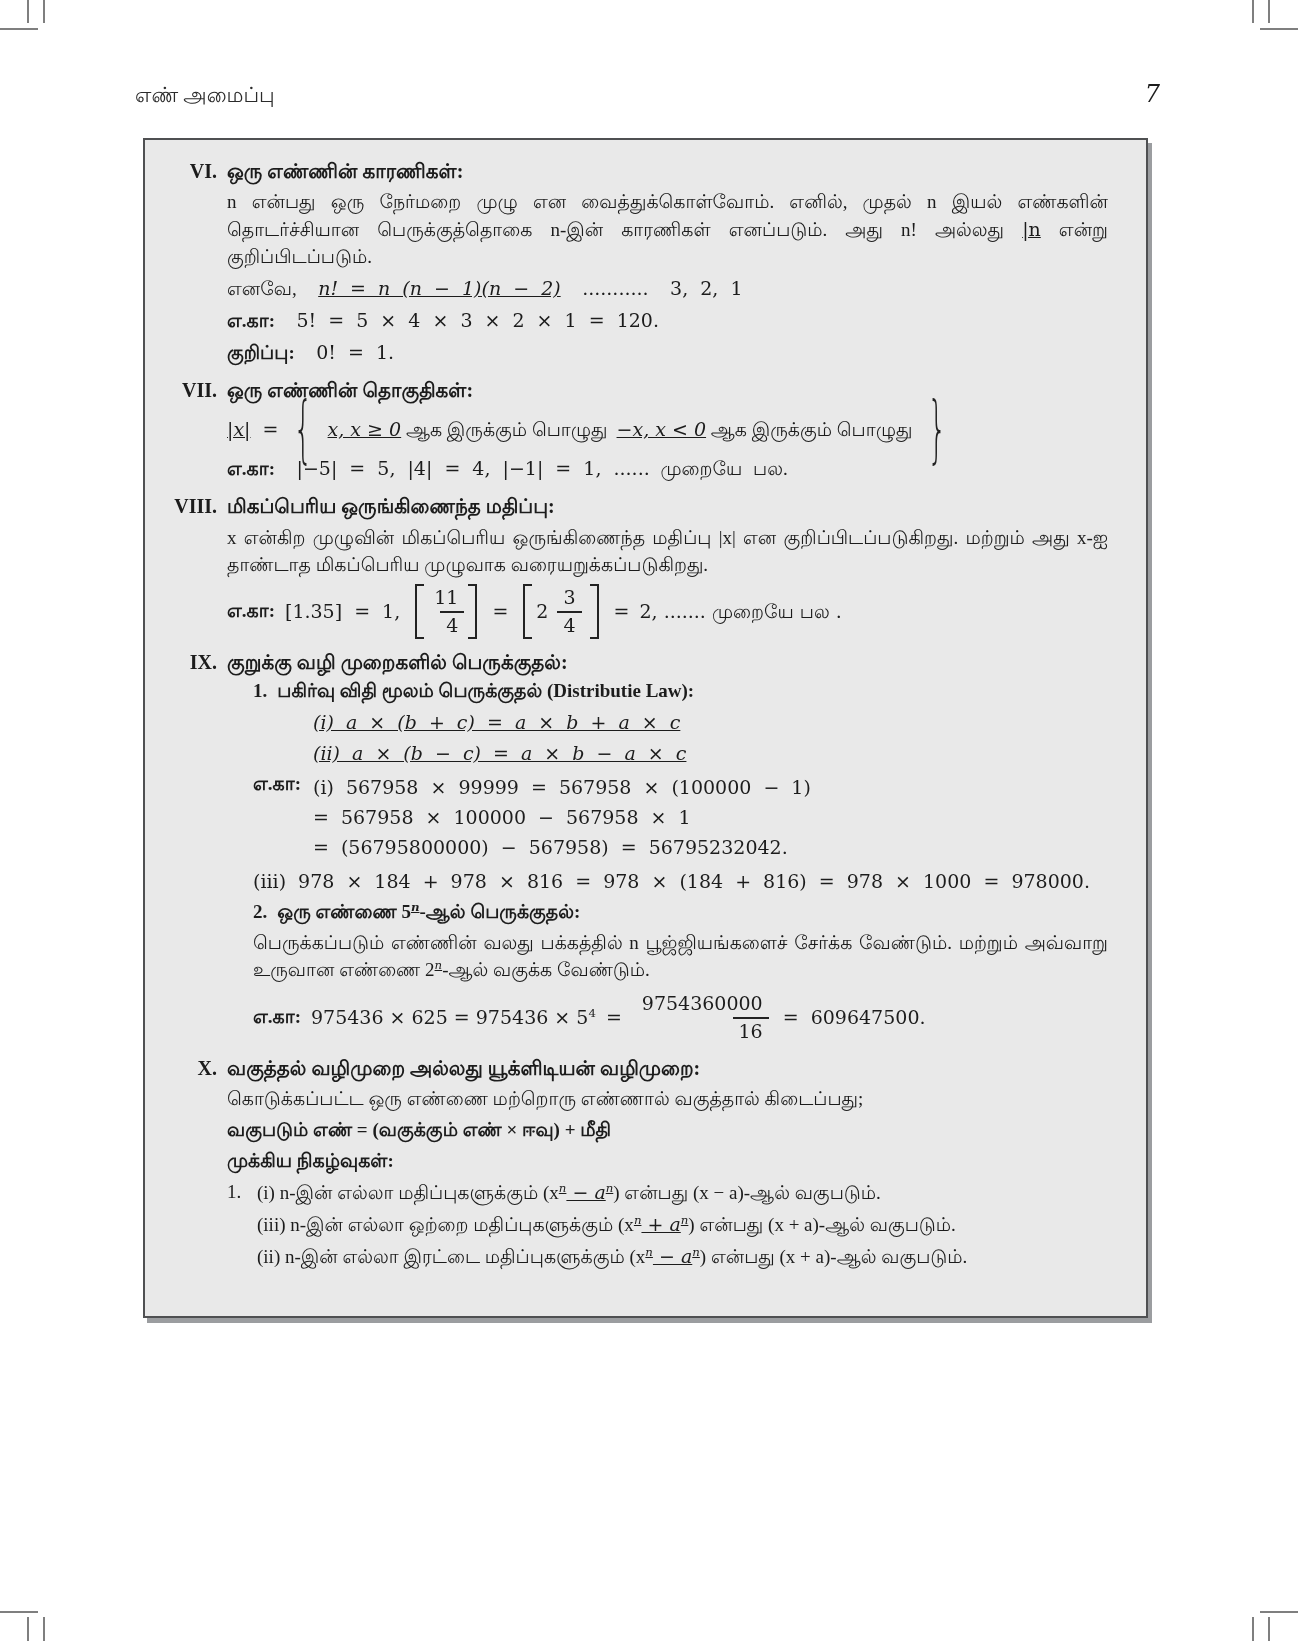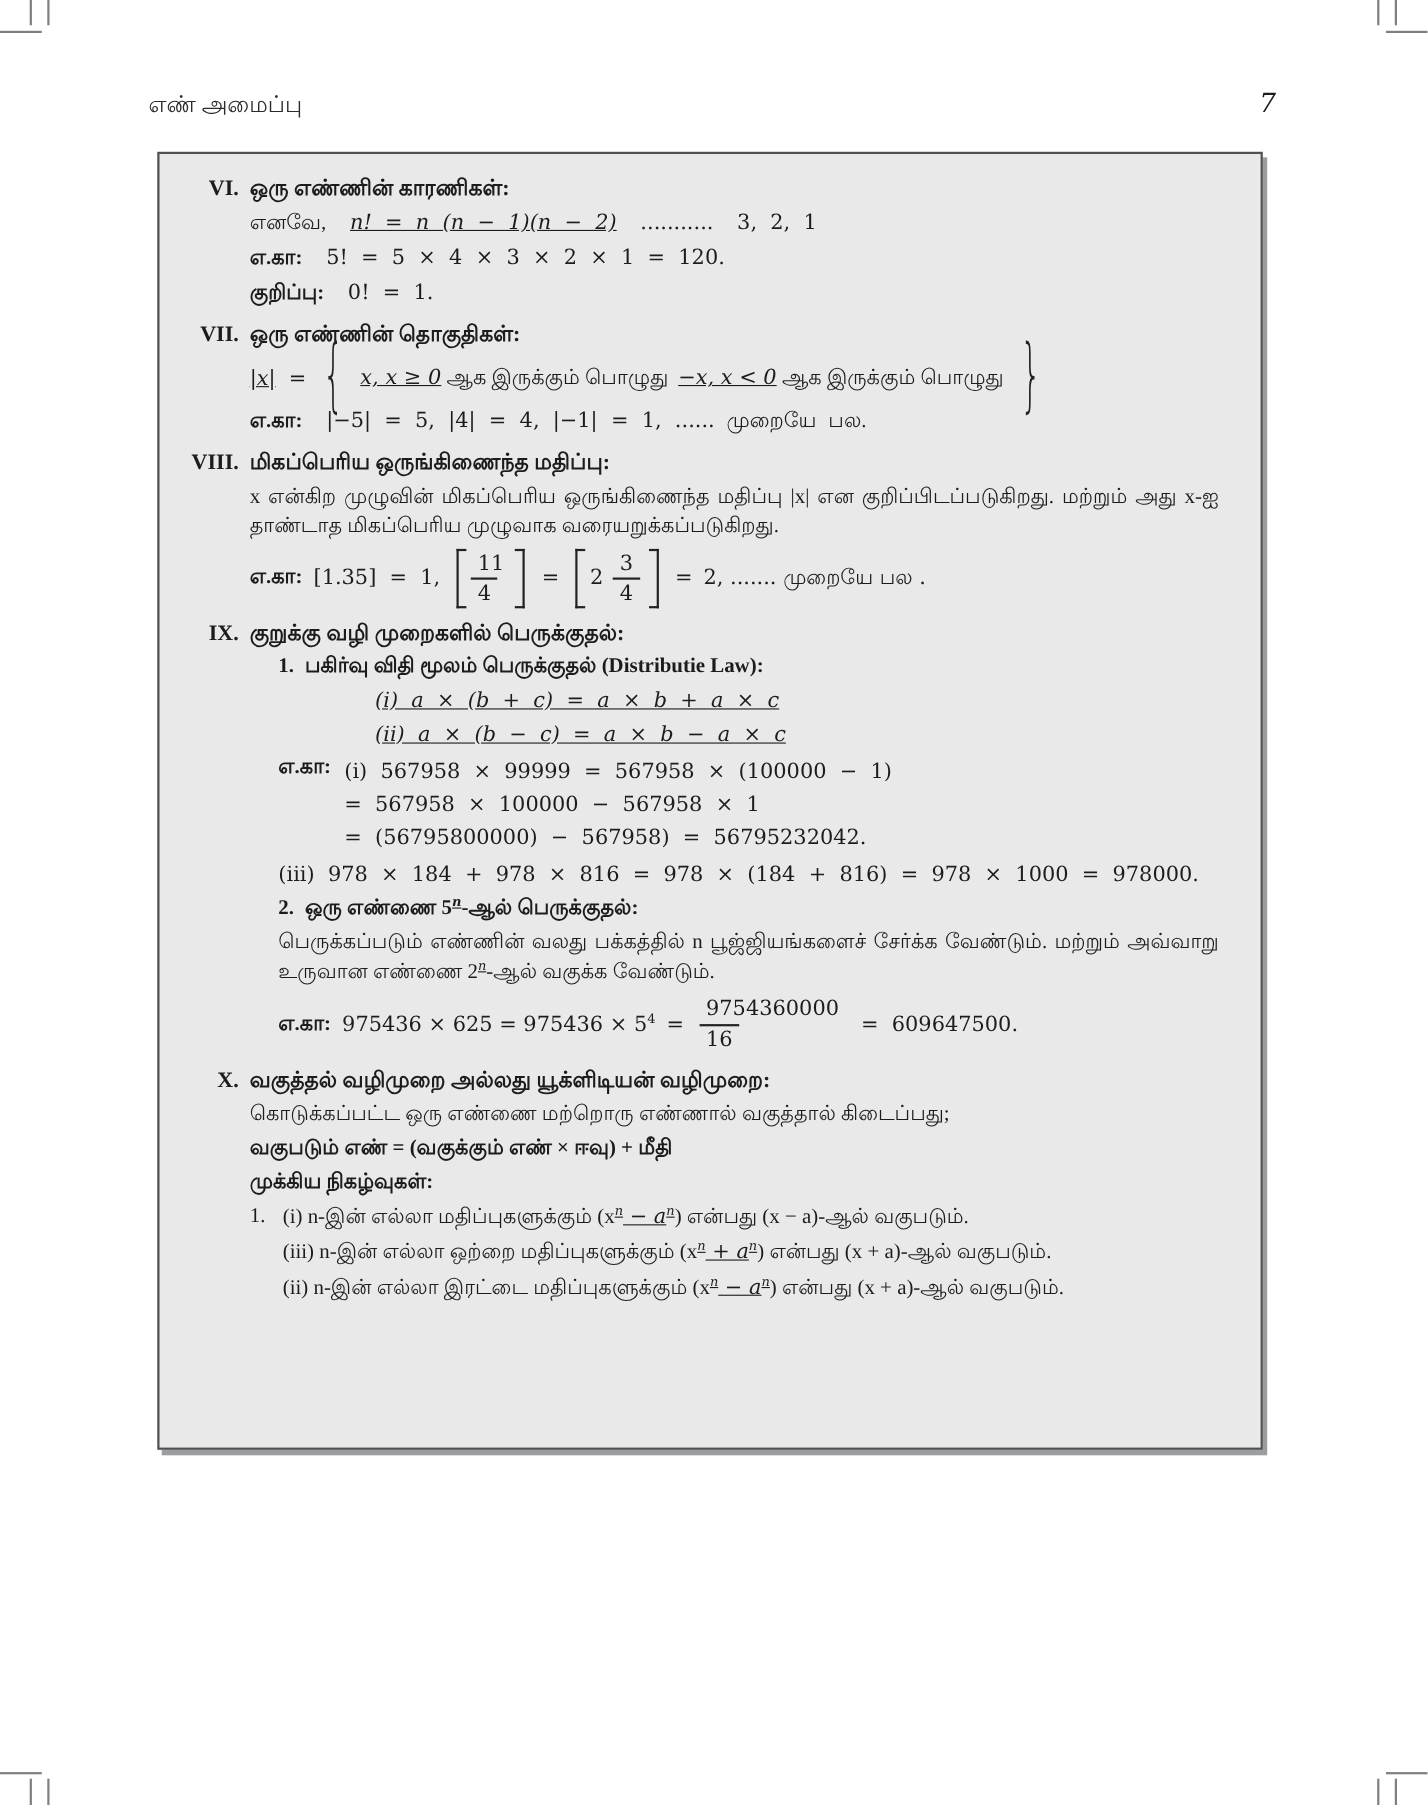--- a/index.html
+++ b/index.html
@@ -45,36 +45,36 @@
   sup { font-size:0.62em; line-height:0; }
 
   .cases-row { display:flex; align-items:center; gap:12px; margin:4px 0; }
   .brace { font-family:"DejaVu Sans",sans-serif; font-weight:200; font-size:30px;
            transform:scaleY(2.45); margin:0 3px; color:#222; }
   .cases { display:flex; flex-direction:row; gap:9px; }
 
   .bk { display:inline-flex; align-items:stretch; margin:0 5px; vertical-align:middle; }
   .bk-l,.bk-r { width:7px; border:2px solid #222; flex:none; }
   .bk-l { border-right:none; } .bk-r { border-left:none; }
-  .frac { display:inline-flex; flex-direction:column; align-items:flex-start; justify-content:center;
+  .frac { display:inline-flex; flex-direction:column; align-items:flex-end; justify-content:center;
           padding:2px 4px; line-height:1.2; }
   .frac .num { padding:0 6px 2px; }
   .frac .den { border-top:2px solid #222; padding:1px 6px 0; }
   .mixed { display:inline-flex; align-items:center; gap:5px; padding:0 4px; }
 
   .frline { display:flex; align-items:center; gap:10px; margin:6px 0; }
   .exrow { display:flex; gap:12px; margin:4px 0; }
   .exrow .lbl { flex:none; }
   .excol { flex:1; }
   .excol p { margin:3px 0; }
   .cont { margin-left:206px; }
   .sub { margin-left:26px; }
   .sub-head { display:flex; gap:10px; font-weight:bold; }
   .sub-head .no { flex:none; }
-  .lawline { margin-left:88px; }
+  .lawline { margin-left:60px; }
   .ex3line { }
 
   .xi { display:flex; margin:4px 0; }
   .xi .no { flex:none; width:30px; }
   .xi-cont { padding-left:30px; }
 </style>
 </head>
 <body>
 
 <div class="page">
@@ -98,20 +98,21 @@
   </div>
 
   <div class="box">
 
     <div class="sec">
       <div class="sec-head">
         <span class="sec-num">VI.</span>
         <span class="sec-title">ஒரு எண்ணின் காரணிகள்:</span>
       </div>
       <div class="sec-body">
+        <p class="just"><span>n என்பது ஒரு நேர்மறை முழு என வைத்துக்கொள்வோம். எனில், முதல் n இயல் எண்களின் தொடர்ச்சியான பெருக்குத்தொகை n-இன் காரணிகள் எனப்படும். அது n! அல்லது </span><span class="uln ms">|n</span><span> என்று குறிப்பிடப்படும்.</span></p>
         <p class="ws"><span>எனவே,</span>&nbsp; <span class="mi">n! = n (n − 1)(n − 2)</span>&nbsp; <span class="ms">...........</span>&nbsp; <span class="ms">3, 2, 1</span></p>
         <p class="ws"><span class="lbl">எ.கா:</span>&nbsp; <span class="ms">5! = 5 × 4 × 3 × 2 × 1 = 120.</span></p>
         <p class="ws"><span class="lbl">குறிப்பு:</span>&nbsp; <span class="ms">0! = 1.</span></p>
       </div>
     </div>
 
     <div class="sec">
       <div class="sec-head">
         <span class="sec-num">VII.</span>
         <span class="sec-title">ஒரு எண்ணின் தொகுதிகள்:</span>

